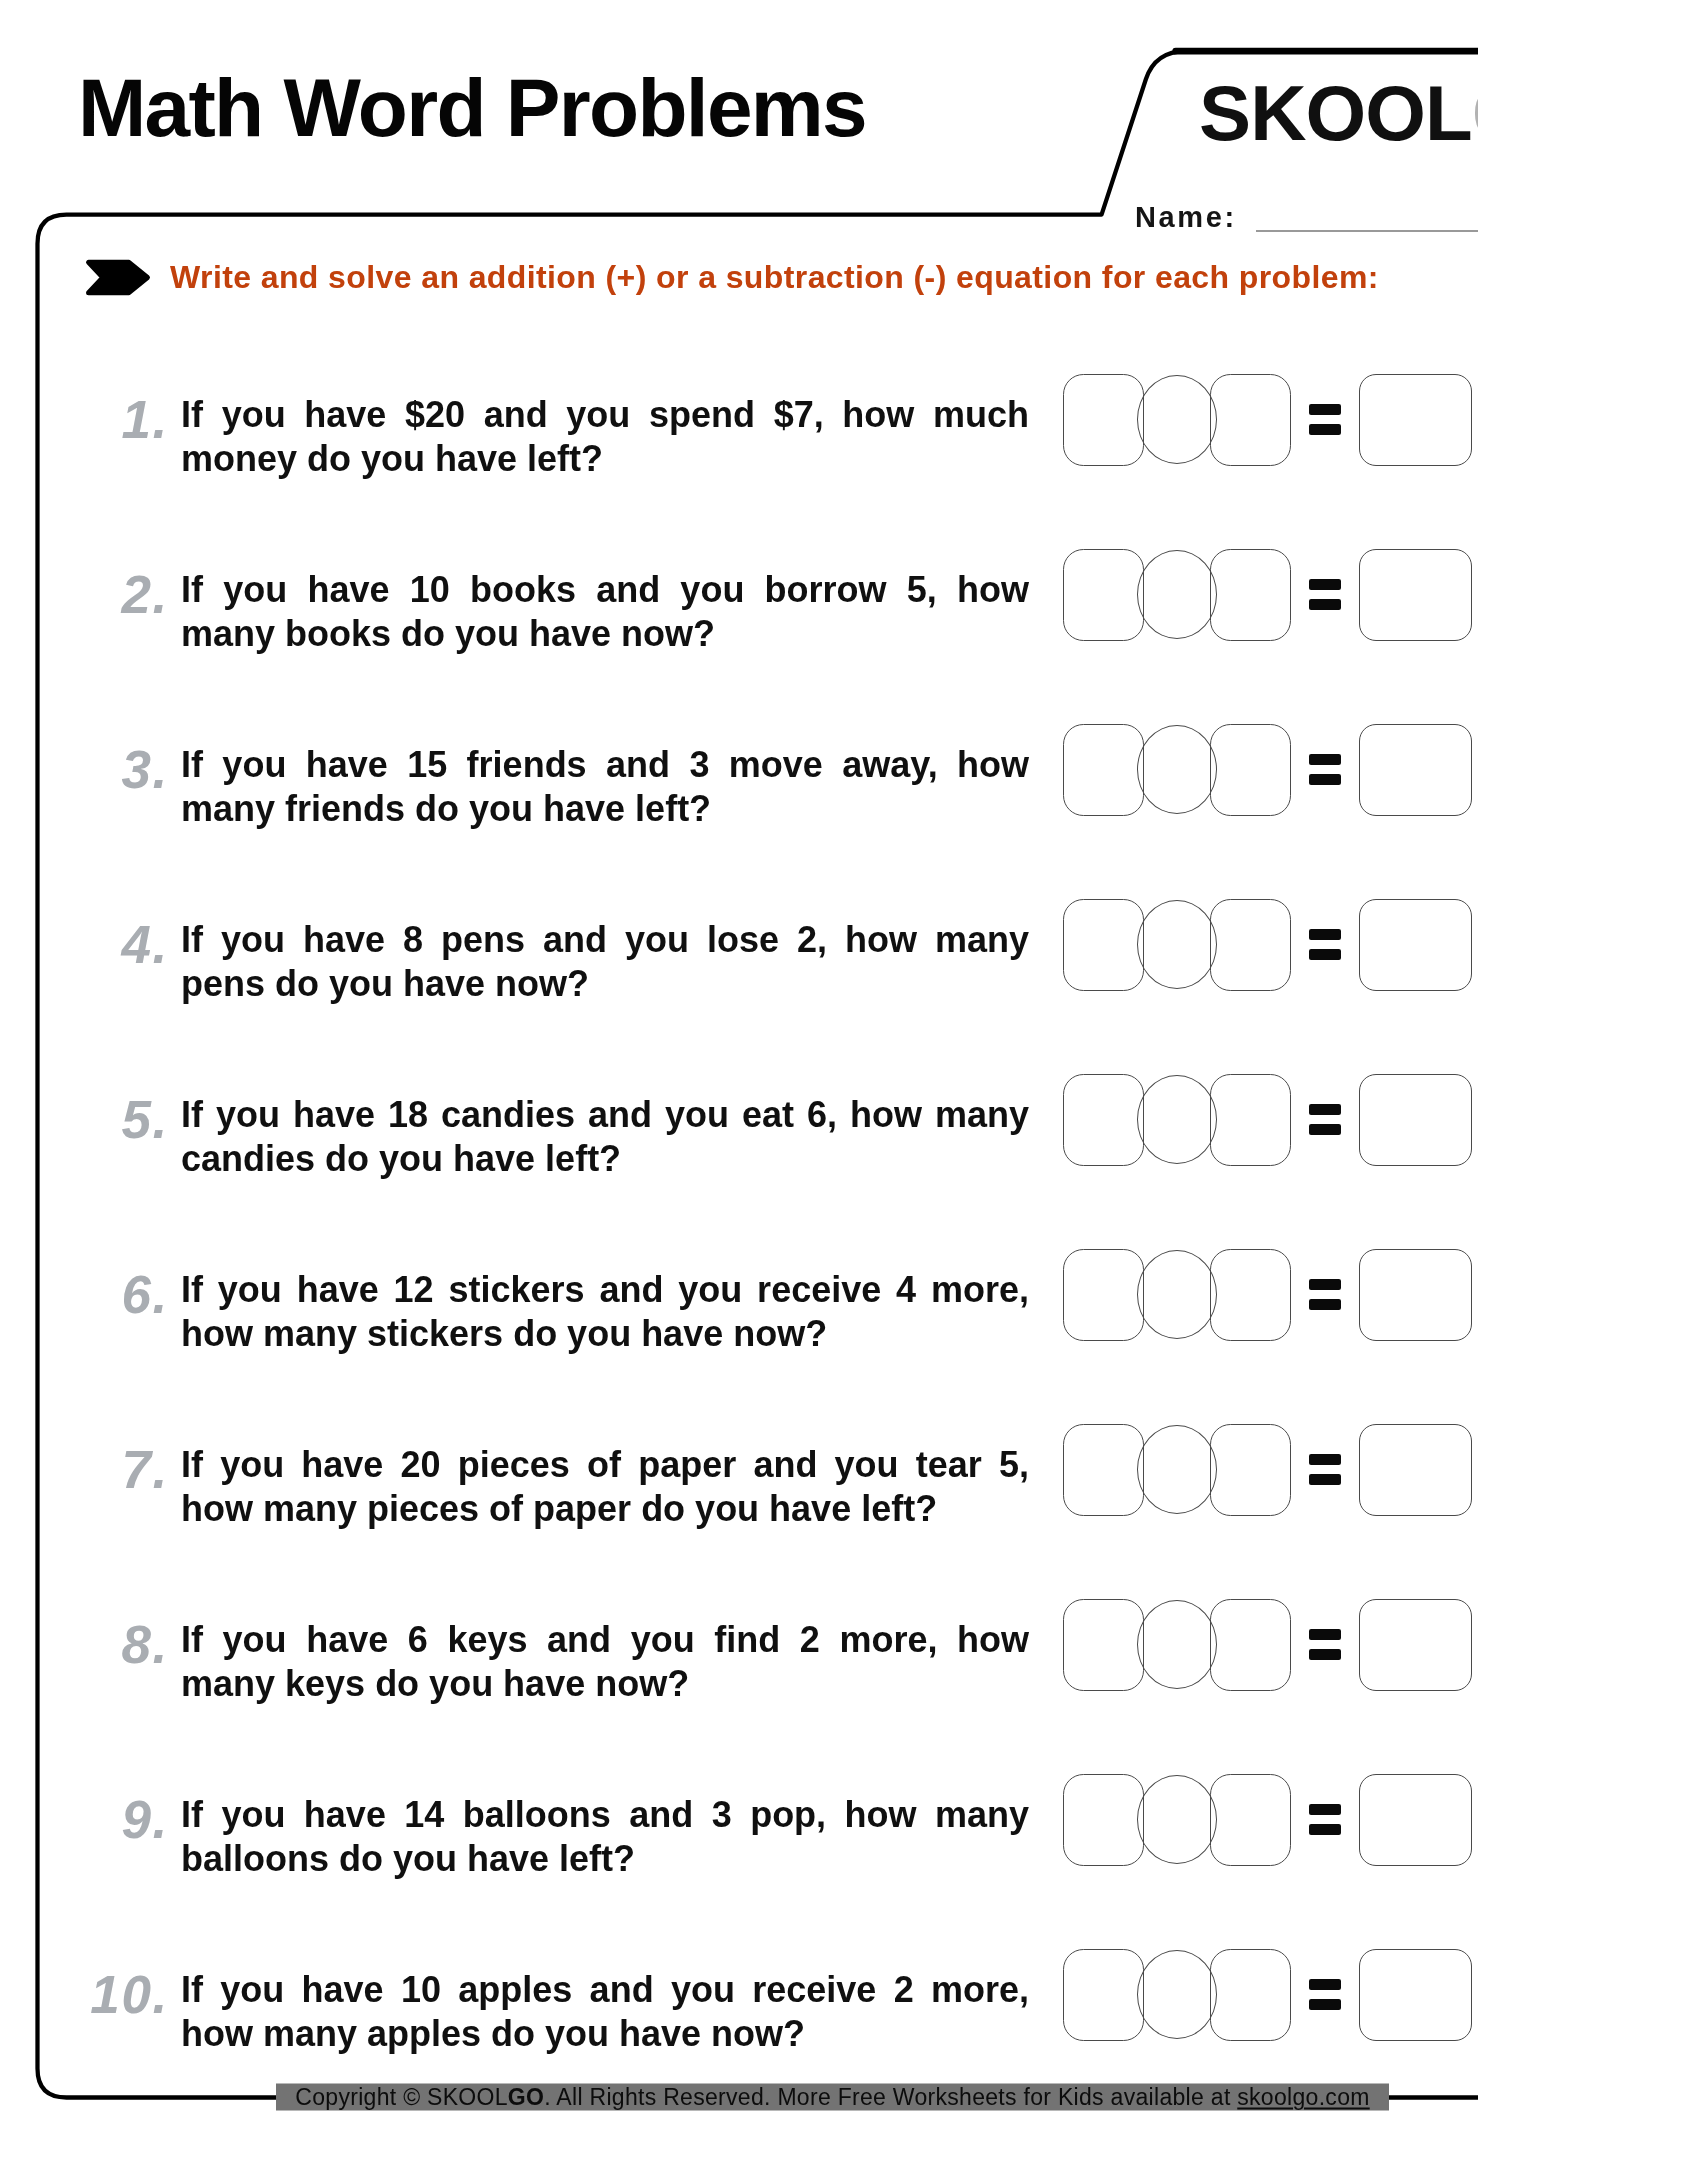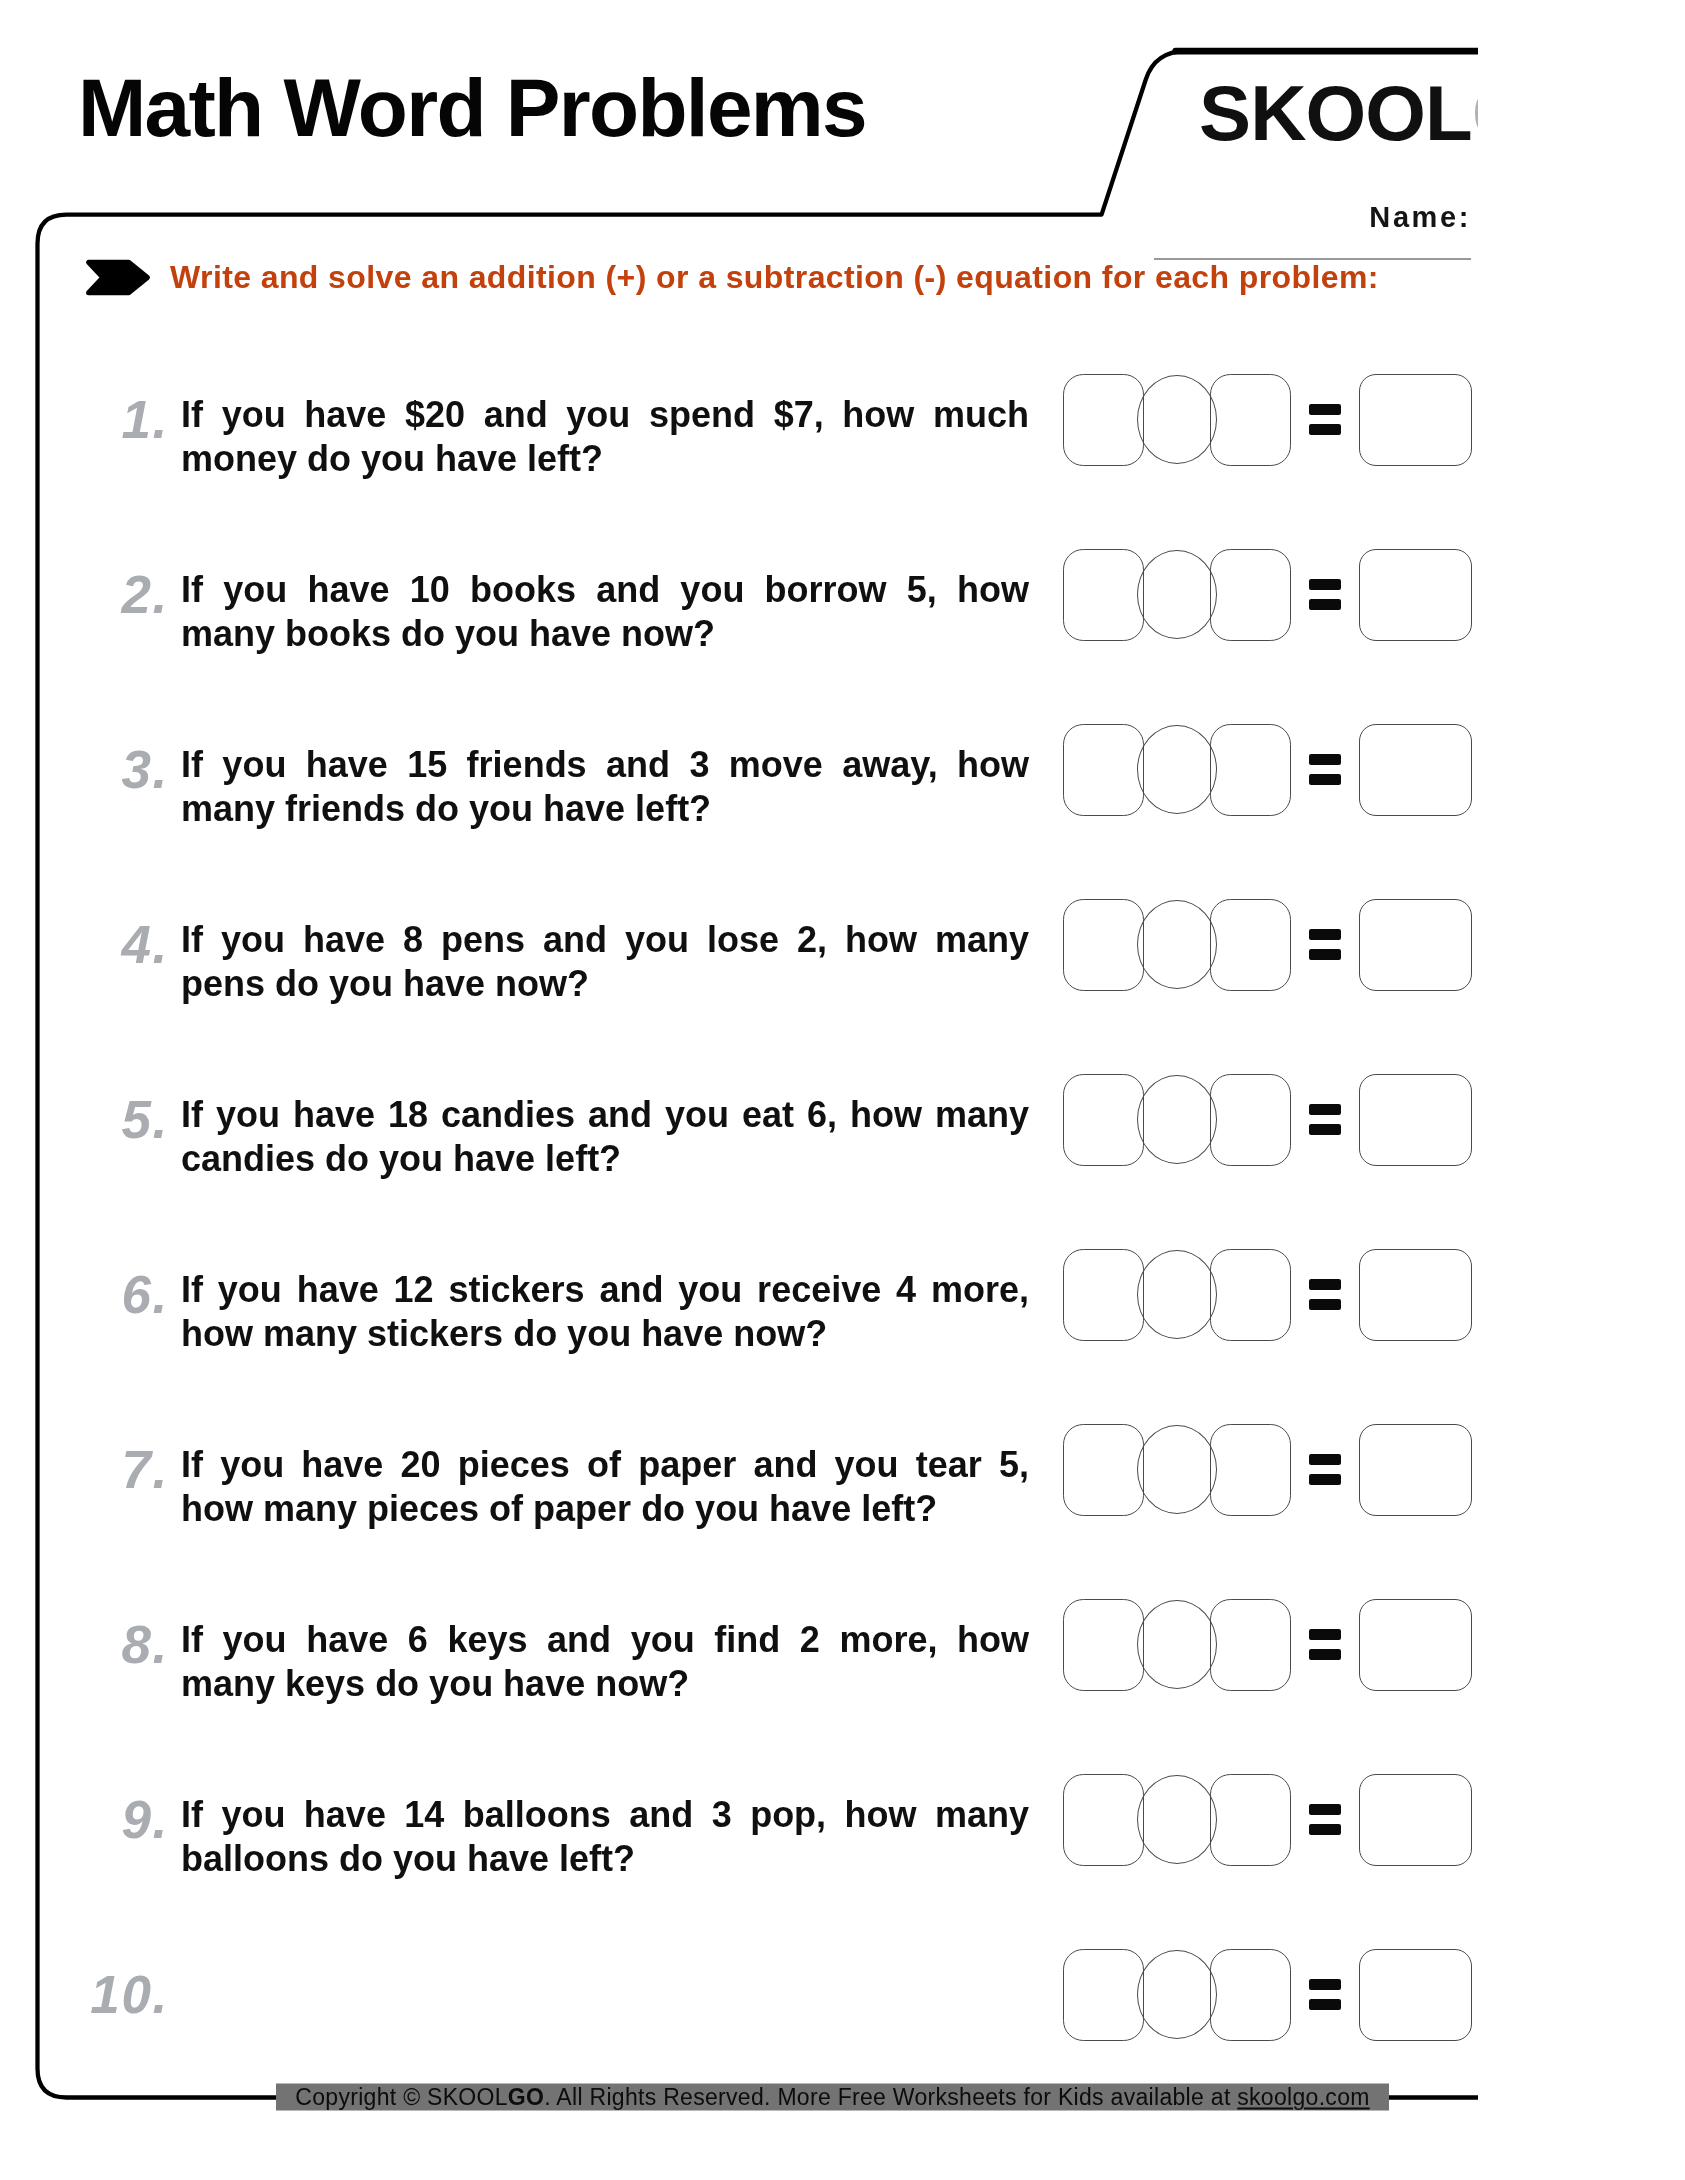--- a/index.html
+++ b/index.html
@@ -15,21 +15,21 @@
   .sheet{position:relative;width:1478px;height:2181px;background:#ffffff;overflow:hidden;}
 
   
   .outline-svg{position:absolute;left:0;top:0;z-index:0;}
 
   
   .title{position:absolute;left:78px;top:61px;font-size:82px;font-weight:800;letter-spacing:-1.7px;color:#050505;white-space:nowrap;}
   .logo{position:absolute;left:1199px;top:68px;font-size:78px;letter-spacing:-0.9px;white-space:nowrap;z-index:2;}
   .logo .black{font-weight:700;color:#101010;}
   .logo .gray{font-weight:800;color:var(--logo-gray);}
-  .name-row{position:absolute;left:1135px;top:201px;display:flex;align-items:flex-end;z-index:2;flex-direction:column;}
+  .name-row{position:absolute;left:1135px;top:201px;display:flex;align-items:flex-end;z-index:2;}
   .name-label{font-size:29px;font-weight:700;letter-spacing:2.6px;color:#151515;}
   .name-line{width:317px;margin-left:19px;margin-bottom:1.7px;border-bottom:2.6px solid var(--underline-gray);height:25.6px;}
 
   
   .instruction{position:absolute;left:85px;top:259px;display:flex;align-items:center;z-index:2;}
   .instr-icon{flex:0 0 auto;margin-right:19px;display:block;}
   .instr-text{font-size:32px;font-weight:700;color:#c2410c;letter-spacing:0.4px;white-space:nowrap;}
 
   
   .problems{position:absolute;left:37px;top:332px;width:1591px;padding-left:37px;padding-right:156px;z-index:2;}
@@ -210,20 +210,21 @@
         <div class="equals" title="=">
             <i></i>
             <i></i>
           </div>
         <div class="abox wide"></div>
       </div>
     </div>
 
     <div class="row">
       <div class="num">10.</div>
+      <div class="qtext">If you have 10 apples and you receive 2 more, how many apples do you have now?</div>
       <div class="answer">
         <div class="abox"></div>
         <div class="acircle"></div>
         <div class="abox"></div>
         <div class="equals" title="=">
             <i></i>
             <i></i>
           </div>
         <div class="abox wide"></div>
       </div>

